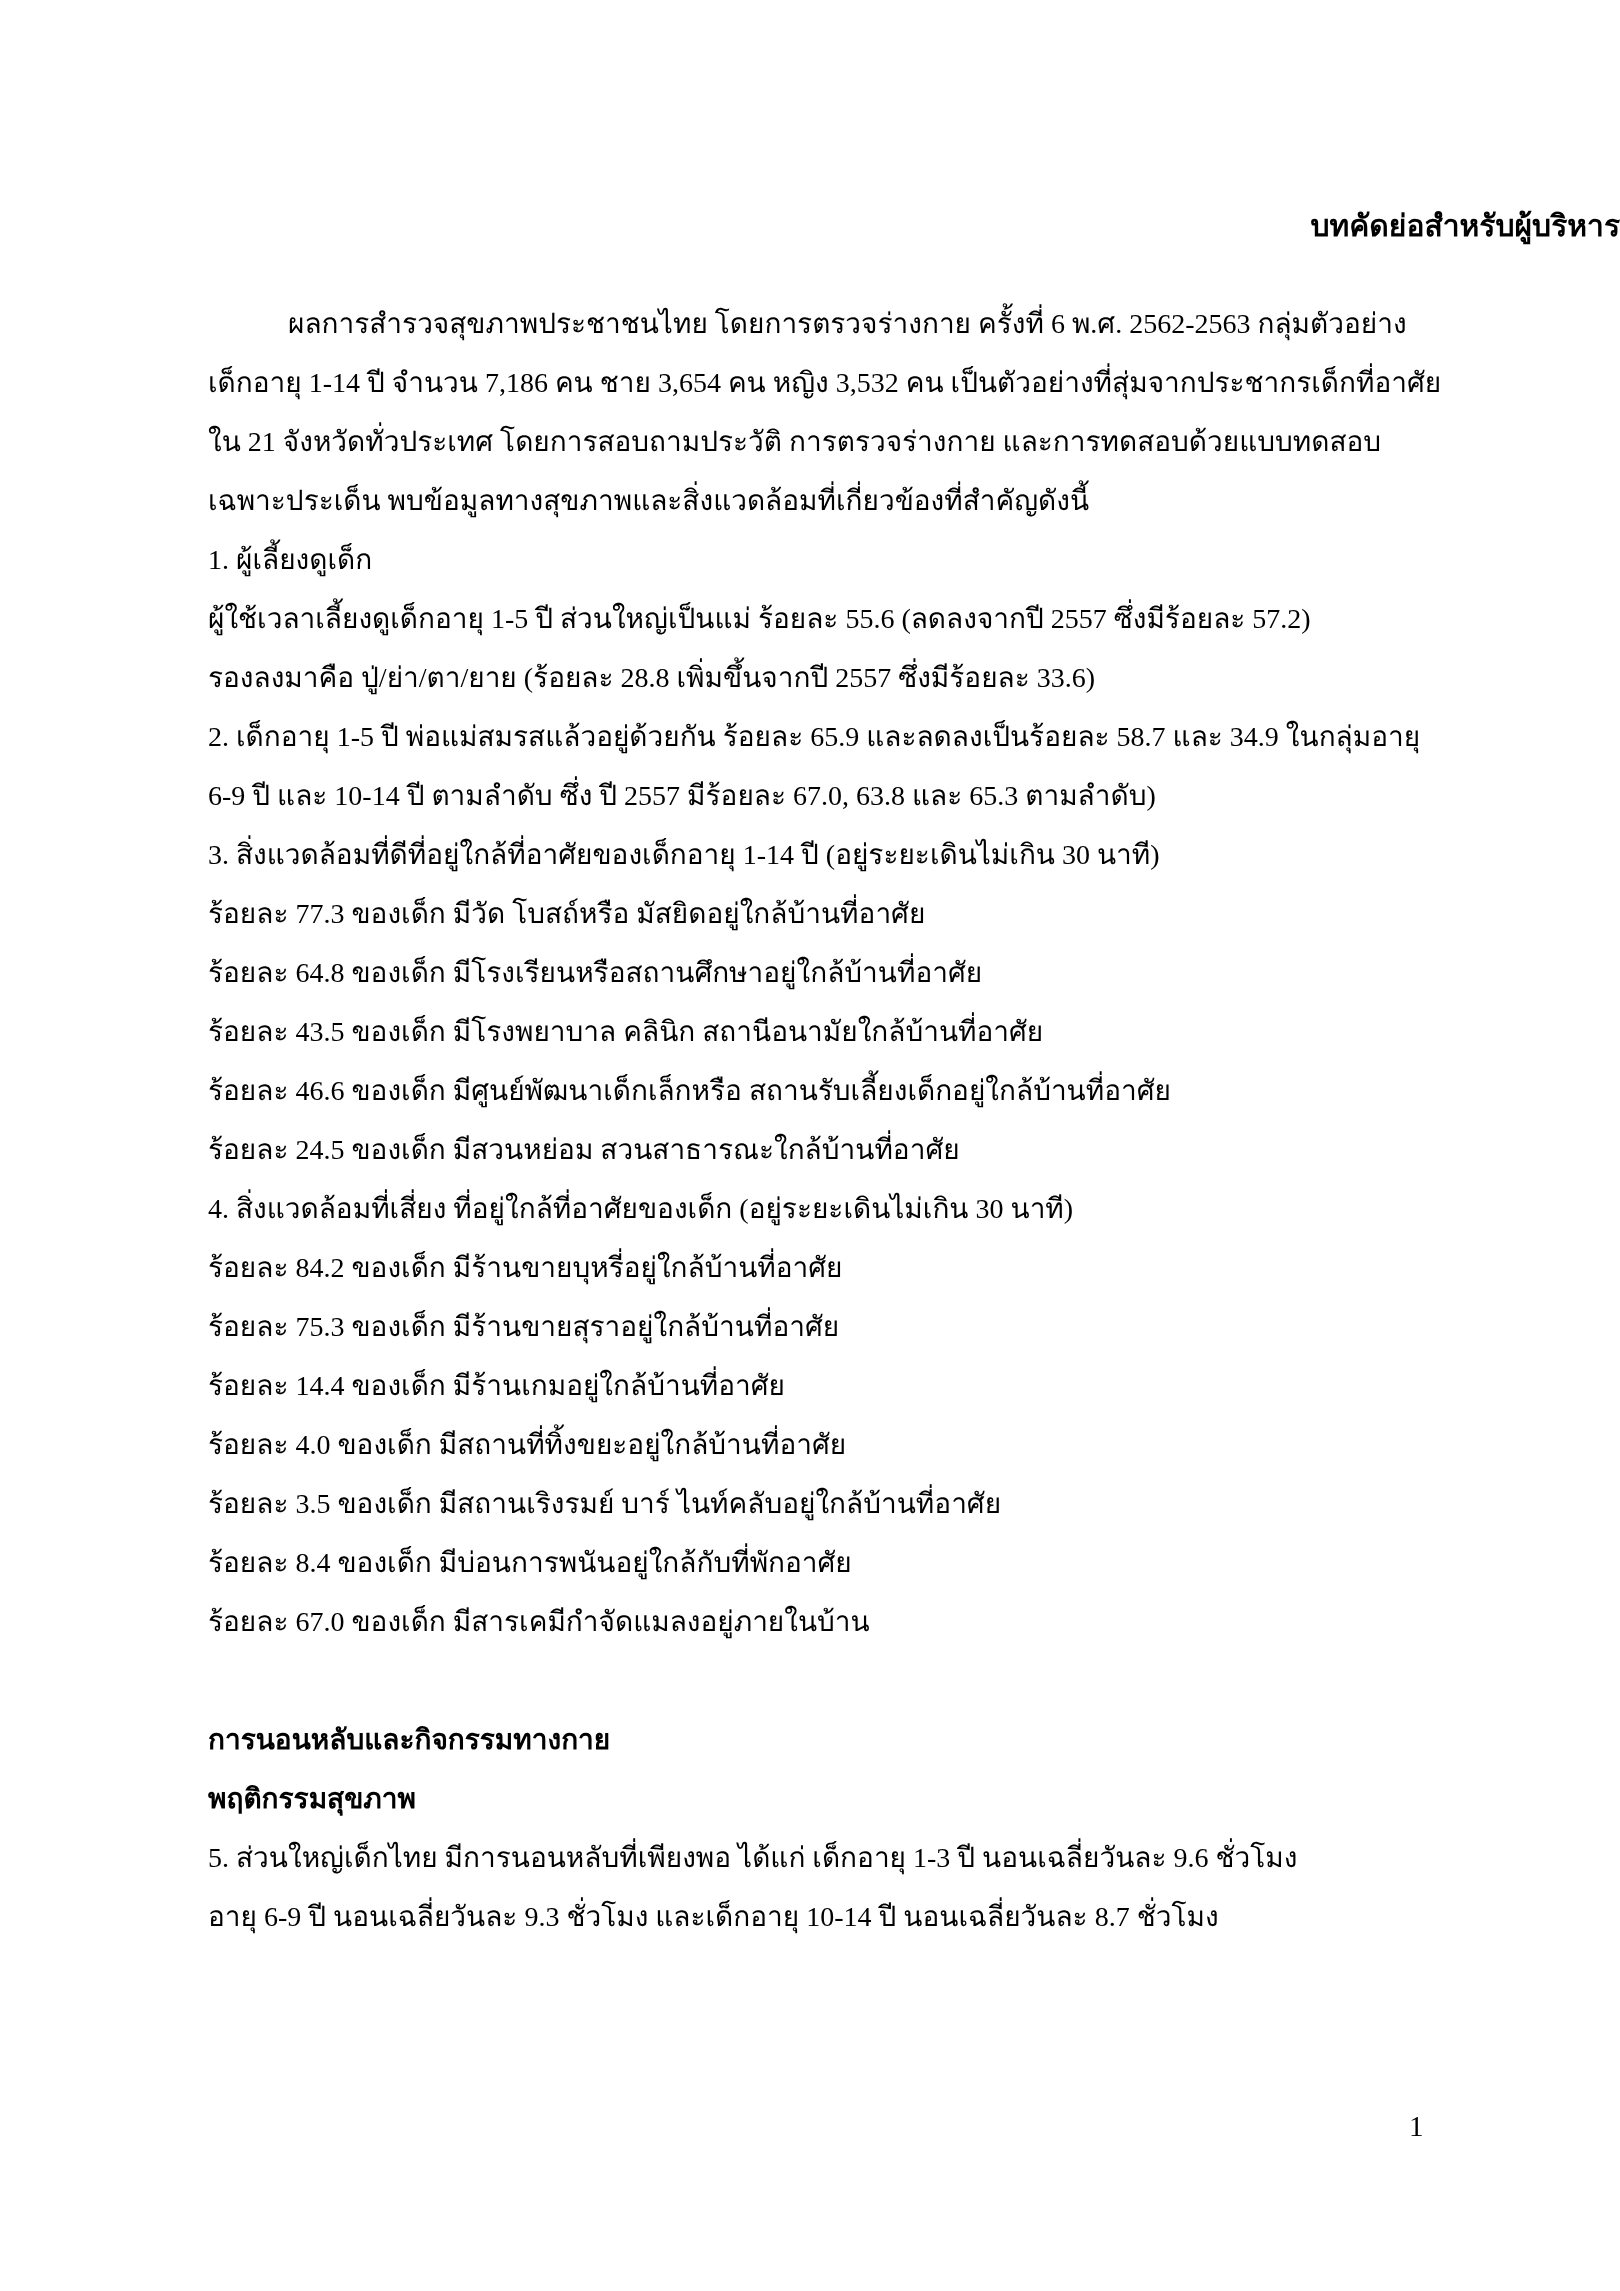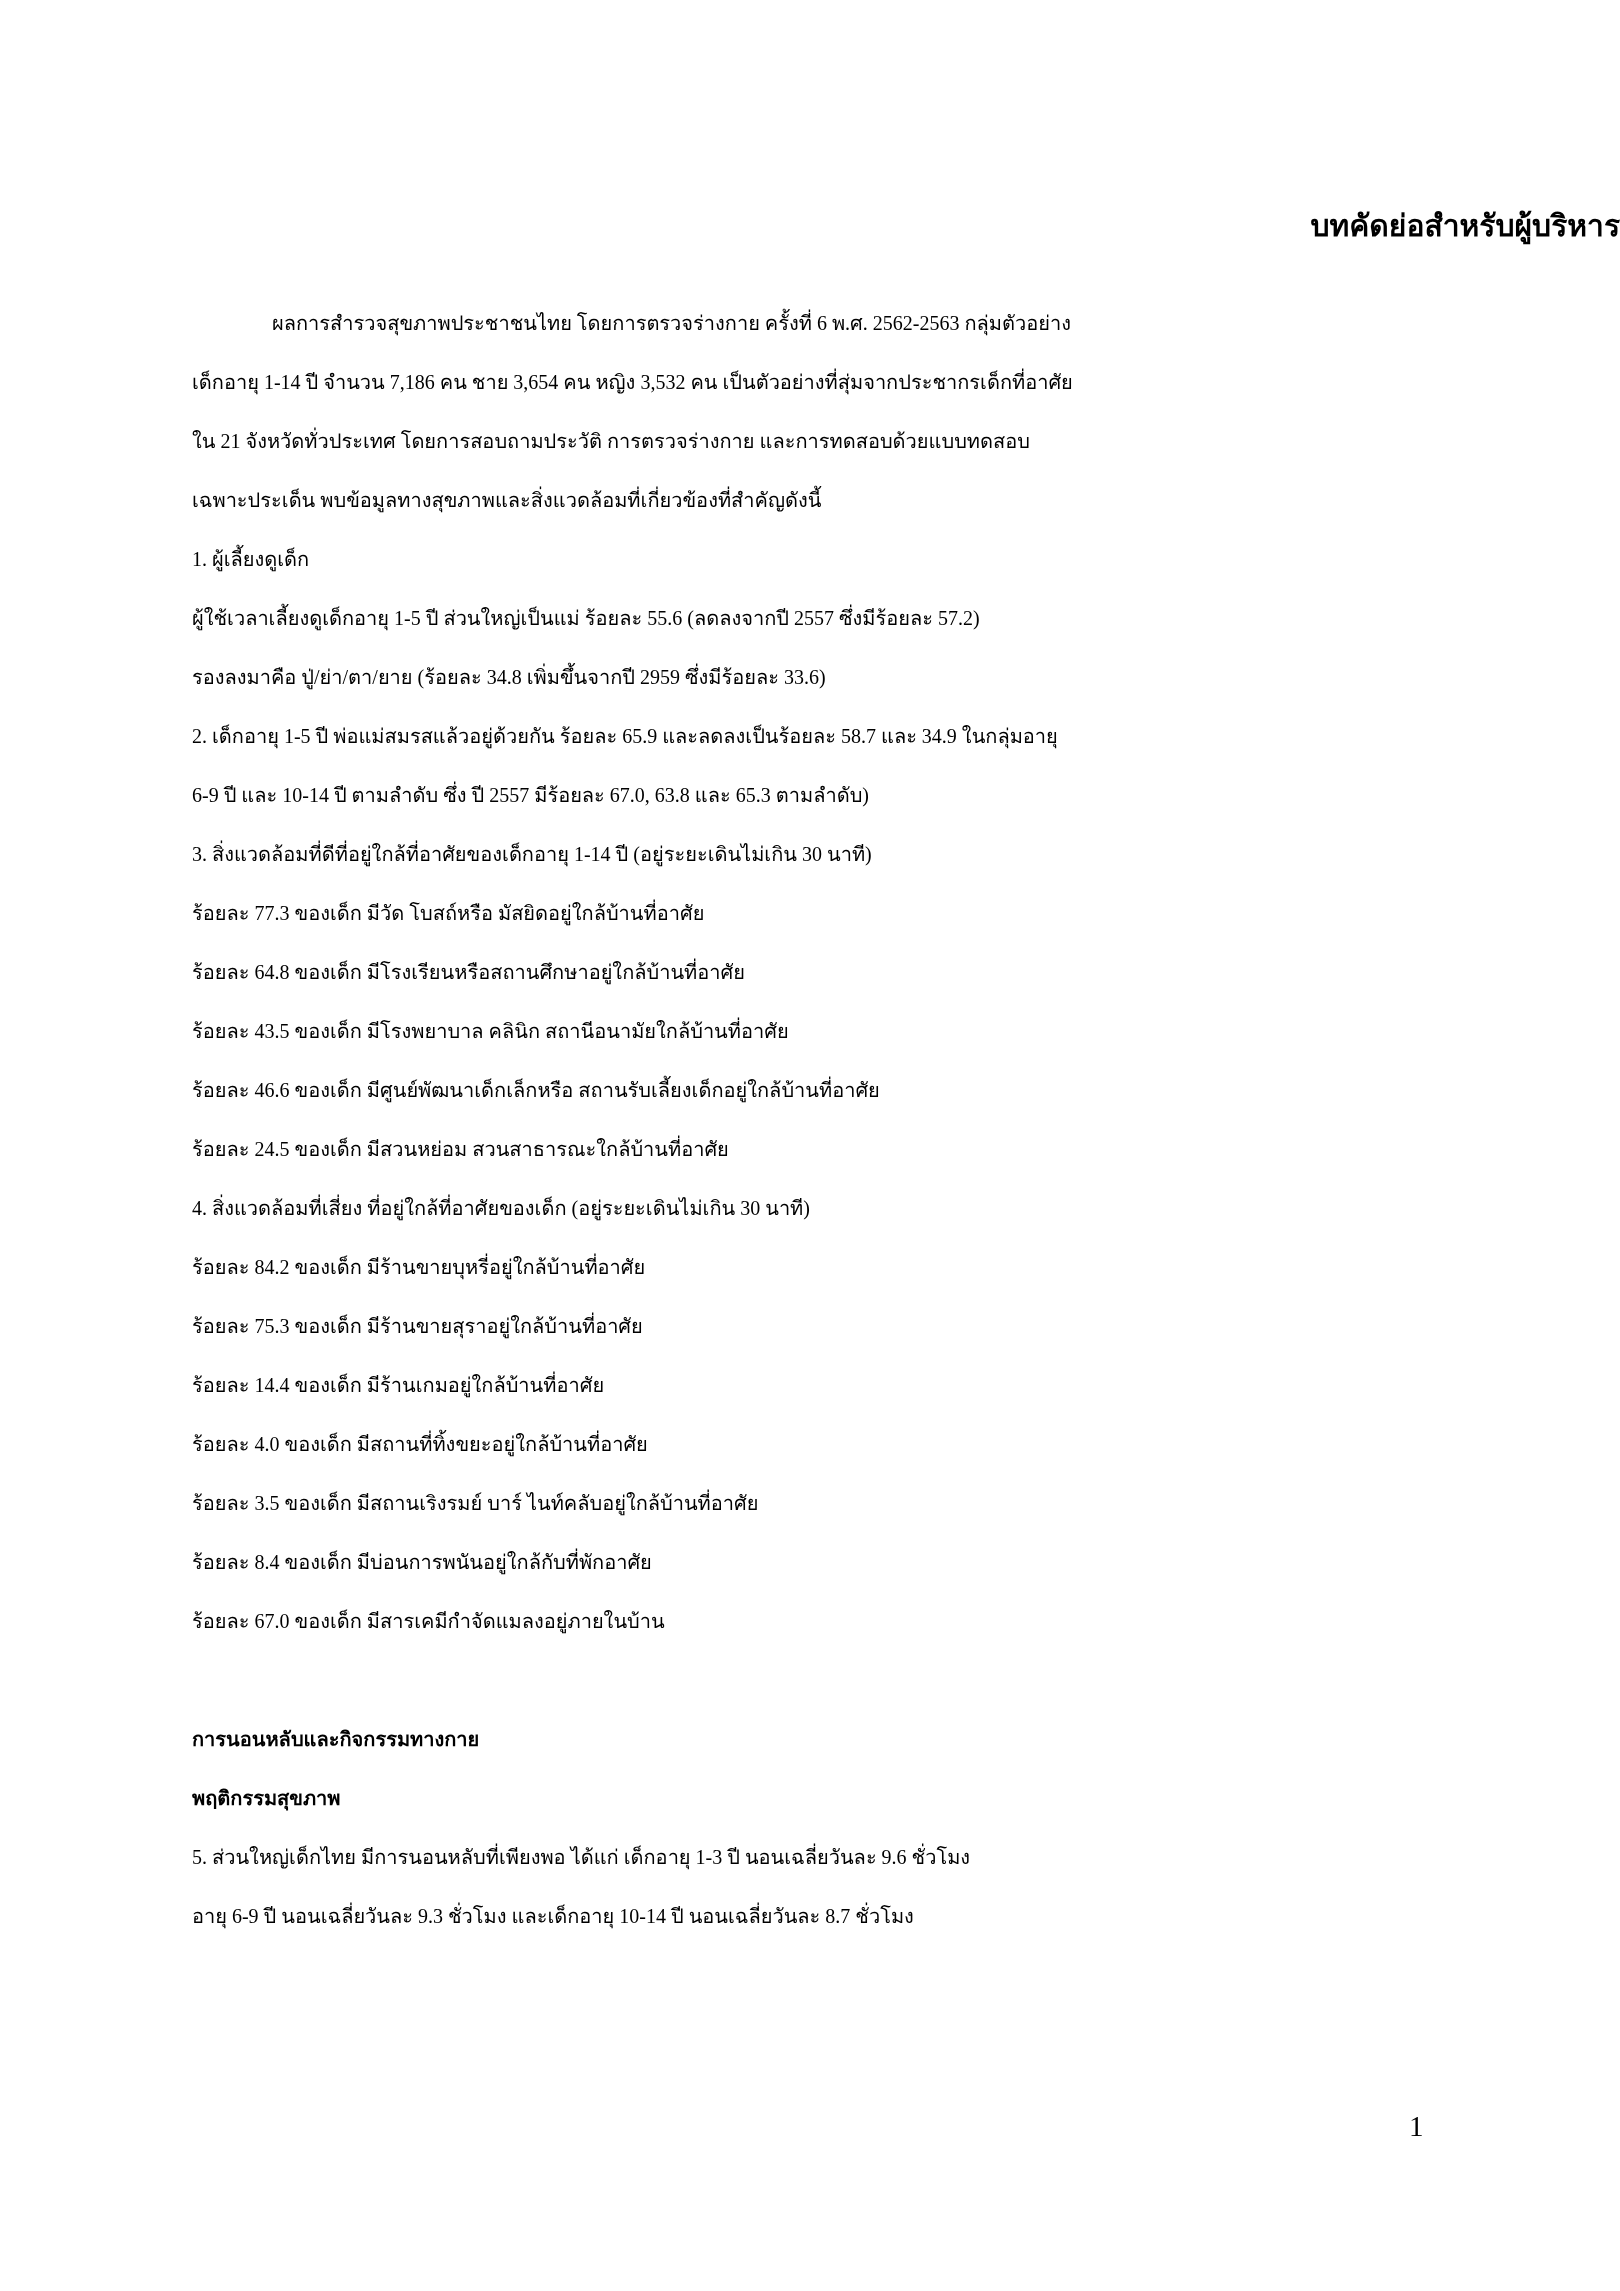--- a/index.html
+++ b/index.html
@@ -1,43 +1,43 @@
 <!DOCTYPE html>
 <html><head>
 <meta charset="utf-8">
 <style>
   html, body { margin: 0; padding: 0; background: #ffffff; }
   body { width: 1620px; height: 2292px; position: relative; overflow: hidden;
          font-family: "Liberation Serif", "DejaVu Serif", serif; color: #000; }
   .page { position: absolute; left: 0; top: 0; width: 1620px; height: 2292px; background: #fff; }
   .title { position: absolute; top: 196px; left: 0; width: 1620px; text-align: right;
            font-weight: bold; font-size: 30px; line-height: 59px; }
-  .body { position: absolute; left: 192px; top: 294px; width: 1230px;
-          font-size: 20px; line-height: 59px; }
+  .body { position: absolute; left: 208px; top: 294px; width: 1230px;
+          font-size: 28px; line-height: 59px; }
   .line { white-space: nowrap; height: 59px; }
   .indent { padding-left: 80px; }
   .bold { font-weight: bold; }
   .gap { height: 59px; }
   .pagenum { position: absolute; left: 1409px; top: 2107px; font-size: 29px; line-height: 39px; }
 </style>
 </head>
 <body>
 
 <div class="page">
   <div class="title">บทคัดย่อสำหรับผู้บริหาร</div>
 
   <div class="body">
     <div class="line indent">ผลการสำรวจสุขภาพประชาชนไทย โดยการตรวจร่างกาย ครั้งที่ 6 พ.ศ. 2562-2563 กลุ่มตัวอย่าง</div>
     <div class="line">เด็กอายุ 1-14 ปี จำนวน 7,186 คน ชาย 3,654 คน หญิง 3,532 คน เป็นตัวอย่างที่สุ่มจากประชากรเด็กที่อาศัย</div>
     <div class="line">ใน 21 จังหวัดทั่วประเทศ โดยการสอบถามประวัติ การตรวจร่างกาย และการทดสอบด้วยแบบทดสอบ</div>
     <div class="line">เฉพาะประเด็น พบข้อมูลทางสุขภาพและสิ่งแวดล้อมที่เกี่ยวข้องที่สำคัญดังนี้</div>
 
     <div class="line">1. ผู้เลี้ยงดูเด็ก</div>
     <div class="line">ผู้ใช้เวลาเลี้ยงดูเด็กอายุ 1-5 ปี ส่วนใหญ่เป็นแม่ ร้อยละ 55.6 (ลดลงจากปี 2557 ซึ่งมีร้อยละ 57.2)</div>
-    <div class="line">รองลงมาคือ ปู่/ย่า/ตา/ยาย (ร้อยละ 34.8 เพิ่มขึ้นจากปี 2959 ซึ่งมีร้อยละ 33.6)</div>
+    <div class="line">รองลงมาคือ ปู่/ย่า/ตา/ยาย (ร้อยละ 28.8 เพิ่มขึ้นจากปี 2557 ซึ่งมีร้อยละ 33.6)</div>
 
     <div class="line">2. เด็กอายุ 1-5 ปี พ่อแม่สมรสแล้วอยู่ด้วยกัน ร้อยละ 65.9 และลดลงเป็นร้อยละ 58.7 และ 34.9 ในกลุ่มอายุ</div>
     <div class="line">6-9 ปี และ 10-14 ปี ตามลำดับ ซึ่ง ปี 2557 มีร้อยละ 67.0, 63.8 และ 65.3 ตามลำดับ)</div>
 
     <div class="line">3. สิ่งแวดล้อมที่ดีที่อยู่ใกล้ที่อาศัยของเด็กอายุ 1-14 ปี (อยู่ระยะเดินไม่เกิน 30 นาที)</div>
     <div class="line">ร้อยละ 77.3 ของเด็ก มีวัด โบสถ์หรือ มัสยิดอยู่ใกล้บ้านที่อาศัย</div>
     <div class="line">ร้อยละ 64.8 ของเด็ก มีโรงเรียนหรือสถานศึกษาอยู่ใกล้บ้านที่อาศัย</div>
     <div class="line">ร้อยละ 43.5 ของเด็ก มีโรงพยาบาล คลินิก สถานีอนามัยใกล้บ้านที่อาศัย</div>
     <div class="line">ร้อยละ 46.6 ของเด็ก มีศูนย์พัฒนาเด็กเล็กหรือ สถานรับเลี้ยงเด็กอยู่ใกล้บ้านที่อาศัย</div>
     <div class="line">ร้อยละ 24.5 ของเด็ก มีสวนหย่อม สวนสาธารณะใกล้บ้านที่อาศัย</div>

